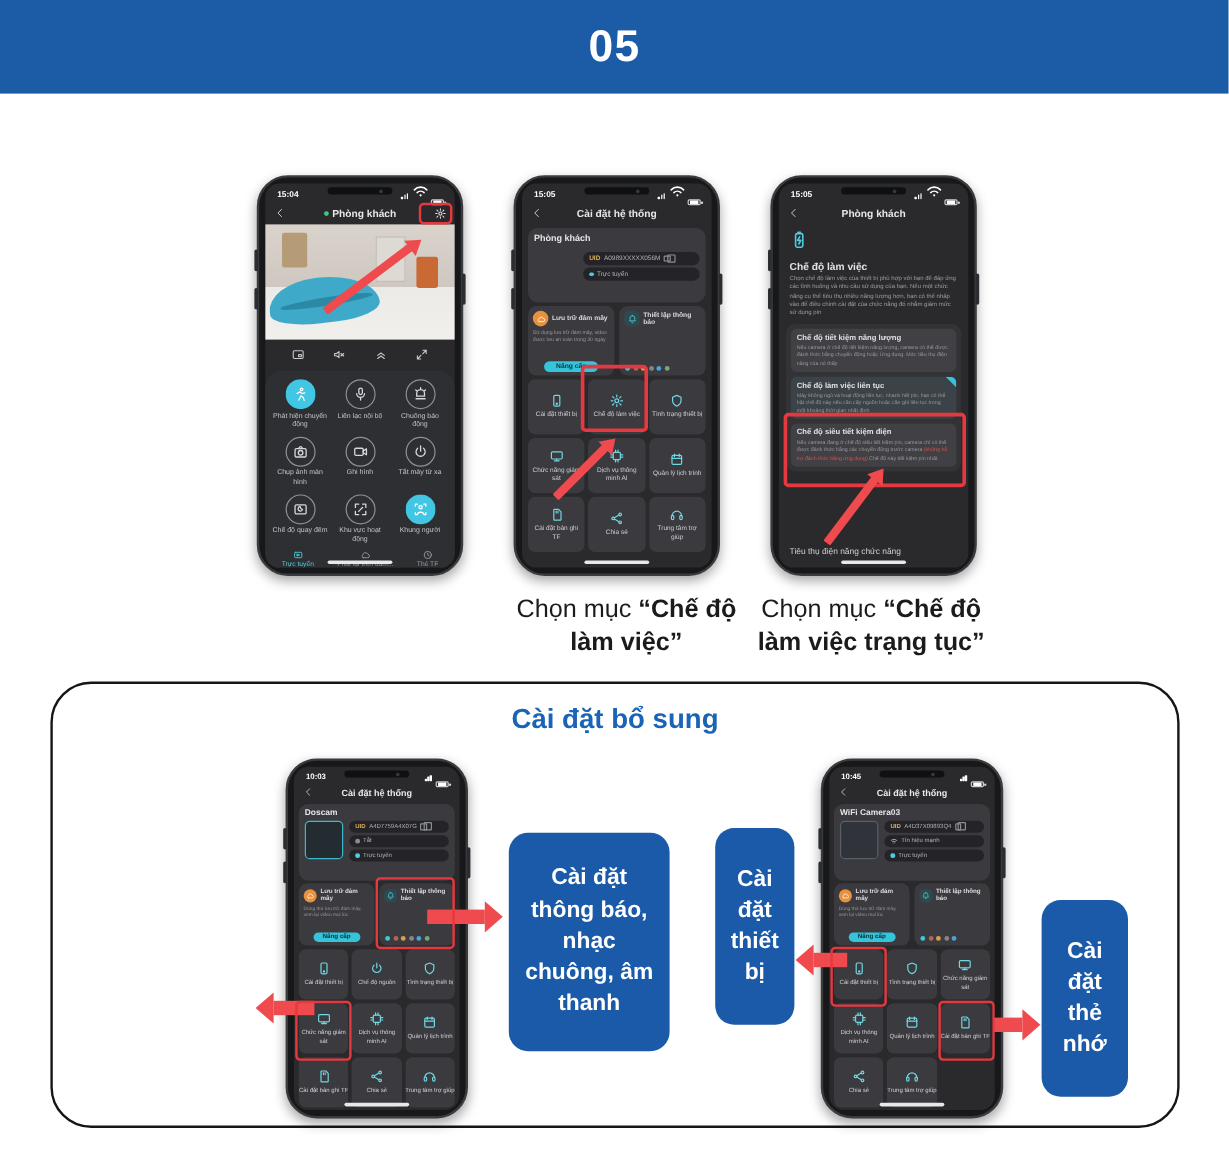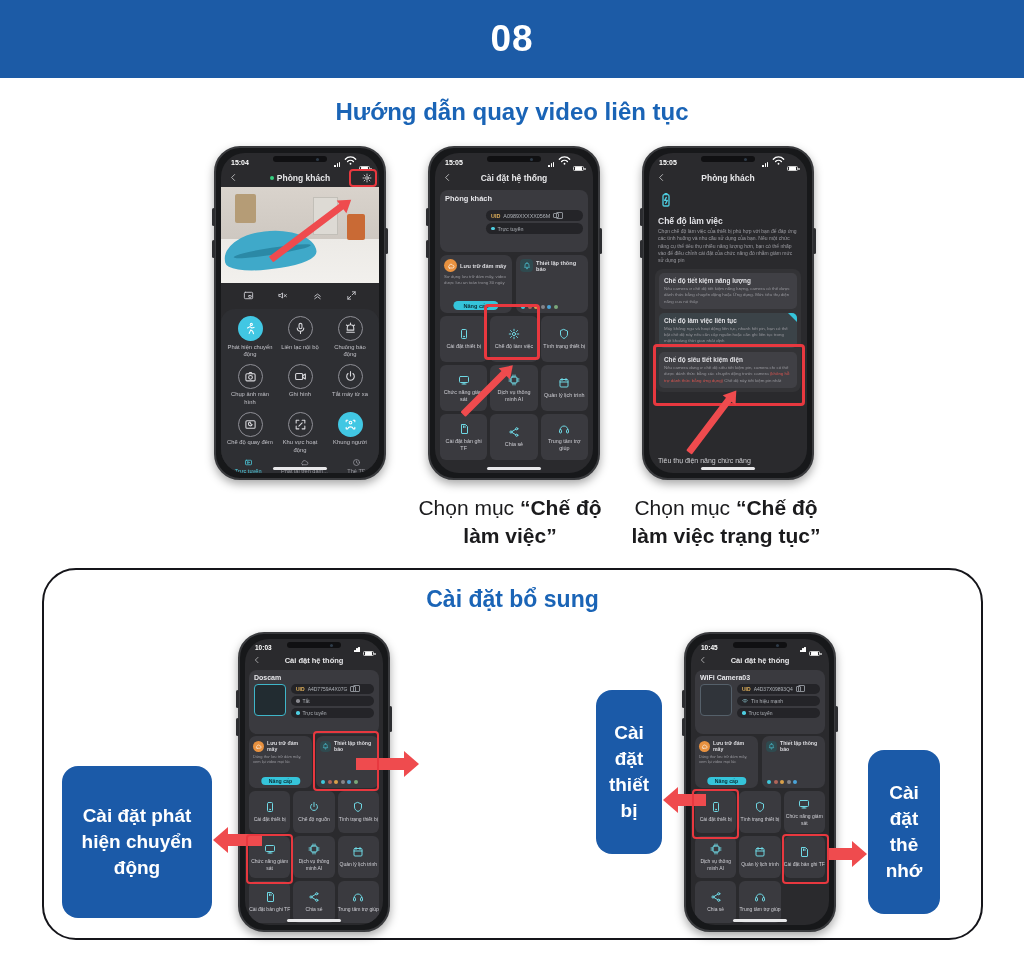--- a/index.html
+++ b/index.html
@@ -13,21 +13,21 @@
   .banner{position:absolute;left:0;top:0;width:1024px;height:78px;background:var(--blue);
     display:flex;align-items:center;justify-content:center;color:#fff;font-size:37px;font-weight:800;letter-spacing:1px;}
   .main-title{position:absolute;left:0;top:98px;width:1024px;text-align:center;color:var(--blue2);
     font-size:24px;font-weight:800;}
 
   
   .phone{position:absolute;background:#17181a;border:2px solid #3a3b3e;border-radius:26px;padding:5px;
     box-shadow:0 4px 10px rgba(0,0,0,.35);}
   .phone .btnL{position:absolute;left:-4px;width:3px;height:18px;background:#2c2d30;border-radius:2px;}
   .phone .btnR{position:absolute;right:-4px;width:3px;height:26px;background:#2c2d30;border-radius:2px;}
-  .screen{position:relative;width:100%;height:100%;background:var(--scr);border-radius:24px;overflow:hidden;}
+  .screen{position:relative;width:100%;height:100%;background:var(--scr);border-radius:12px;overflow:hidden;}
   .notch{position:absolute;top:3px;left:50%;transform:translateX(-50%);width:54px;height:6px;background:#101012;border-radius:4px;z-index:5;}
   .notch i{position:absolute;right:8px;top:1.5px;width:3px;height:3px;border-radius:50%;background:#2e3b48;}
   .homebar{position:absolute;bottom:3px;left:50%;transform:translateX(-50%);width:54px;height:3.5px;background:#e8e8ea;border-radius:2px;}
   .sb{display:flex;align-items:center;justify-content:space-between;height:15px;padding:3px 9px 0 10px;color:#fff;}
   .sb .t{font-size:7px;font-weight:700;}
   .sbi{display:flex;align-items:flex-end;gap:2.5px;}
   .bars span{display:inline-block;width:1.6px;background:#fff;margin-right:.6px;border-radius:.5px;}
   .bars .b1{height:2.5px}.bars .b2{height:4px}.bars .b3{height:5.5px}
   .wifi svg{width:8px;height:7px;color:#fff;}
   .batt{width:11px;height:5.5px;border:1px solid #cfcfcf;border-radius:1.5px;position:relative;}
@@ -129,23 +129,22 @@
   .sect-title{position:absolute;left:0;top:16px;width:100%;text-align:center;color:var(--blue2);font-size:23px;font-weight:800;}
   .callout{position:absolute;background:#1b5aa8;color:#fff;border-radius:16px;display:flex;align-items:center;justify-content:center;
     text-align:center;font-size:19px;line-height:1.38;font-weight:600;padding:8px;}
 </style>
 </head>
 <body>
 
 <div class="canvas">
 
   <div class="banner">
-    <span>08</span>
+    <span>05</span>
   </div>
-  <div class="main-title">Hướng dẫn quay video liên tục</div>
 
   <div class="phone" style="left:214px;top:146px;width:172px;height:334px;">
     <span class="btnL" style="top:60px"></span>
     <span class="btnL" style="top:92px"></span>
     <span class="btnR" style="top:80px"></span>
     <div class="screen">
       <div class="notch">
           <i></i>
         </div>
       <div class="sb">
@@ -520,32 +519,32 @@
           <div class="d"><span>Nếu camera đang ở chế độ siêu tiết kiệm pin, camera chỉ có thể được đánh thức bằng các chuyển động trước camera </span><span class="red">(không hỗ trợ đánh thức bằng ứng dụng)</span><span> Chế độ này tiết kiệm pin nhất</span></div>
         </div>
       </div>
       <div class="p3foot">Tiêu thụ điện năng chức năng</div>
       <div class="homebar"></div>
       <div class="rbox" style="left:4px;top:191px;width:152px;height:62px;border-width:3px;"></div>
       <div class="sarrow" style="left:40px;top:296px;width:68px;transform:rotate(-53deg);"></div>
     </div>
   </div>
 
-  <div class="cap" style="left:406px;top:494px;">
+  <div class="cap" style="left:418px;top:494px;">
     <span>Chọn mục </span><b>“Chế độ làm việc”</b>
   </div>
   <div class="cap" style="left:622px;top:494px;">
     <span>Chọn mục </span><b>“Chế độ làm việc trạng tục”</b>
   </div>
 
   <div class="sect">
     <div class="sect-title">Cài đặt bổ sung</div>
   </div>
 
-  <div class="callout" style="left:62px;top:766px;width:150px;height:152px;">Cài đặt phát hiện chuyển động</div>
+  <div class="callout" style="left:424px;top:694px;width:134px;height:182px;">Cài đặt thông báo, nhạc chuông, âm thanh</div>
   <div class="callout" style="left:596px;top:690px;width:66px;height:164px;">Cài đặt thiết bị</div>
   <div class="callout" style="left:868px;top:750px;width:72px;height:164px;">Cài đặt thẻ nhớ</div>
 
   <div class="barrow l" style="left:228px;top:834px;width:34px;"></div>
   <div class="barrow r" style="left:356px;top:758px;width:48px;"></div>
   <div class="barrow l" style="left:678px;top:794px;width:28px;"></div>
   <div class="barrow r" style="left:828px;top:848px;width:24px;"></div>
 
   <div class="phone" style="left:238px;top:632px;width:152px;height:300px;">
     <span class="btnL" style="top:56px"></span>

